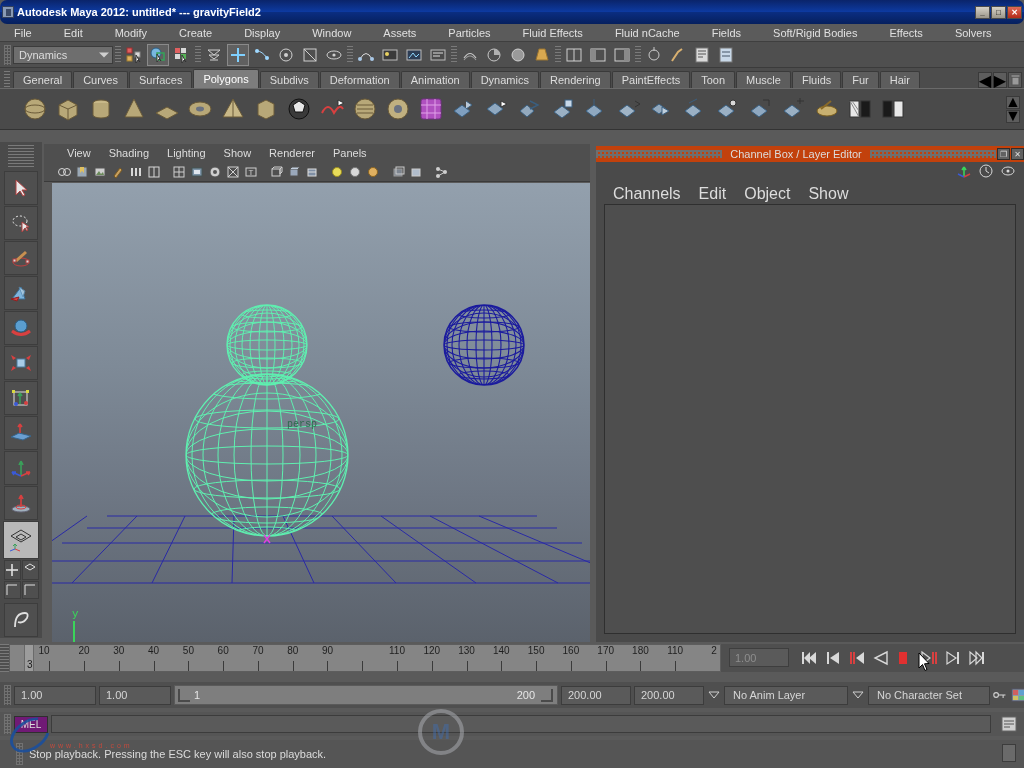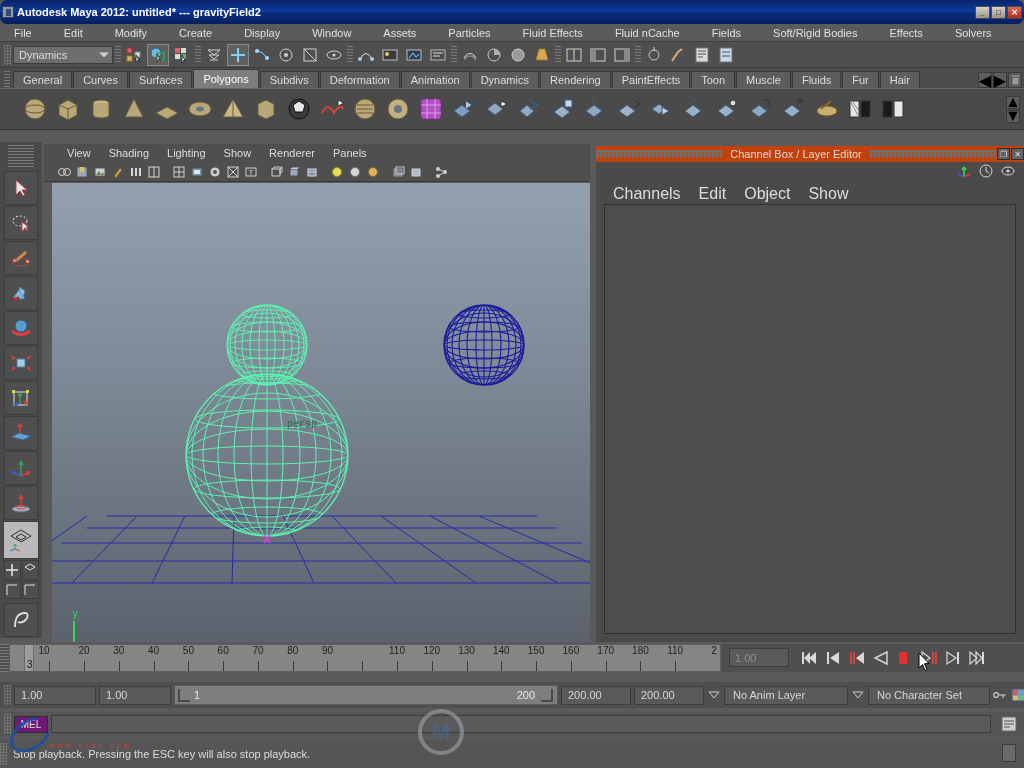--- a/index.html
+++ b/index.html
@@ -197,21 +197,21 @@
     display:flex;align-items:center;padding-left:4px;gap:3px;
   }
   .mel-tag{ width:34px;height:17px;background:#701a75;border:1px solid #2f2f2f;color:#ddd;
     font-size:10px;display:flex;align-items:center;justify-content:center;flex:none;}
   .cmd-input{ flex:1;height:18px;background:#5a5a5a;border:1px solid #3c3c3c;margin-right:6px;}
   .cmd-icon{ width:18px;height:18px;flex:none;margin-right:6px;}
 
   
   .help-row{
     position:absolute;left:0;top:740px;width:1024px;height:28px;background:#555;
-    display:flex;align-items:center;padding-left:0;
+    display:flex;align-items:center;padding-left:16px;
   }
   .help-text{ color:#dcdcdc;font-size:11px; }
   .helpfield{ position:absolute;right:8px;top:4px;width:14px;height:18px;background:#6a6a6a;
     border:1px solid #3c3c3c;}
 
   
   .wm-hx{
     position:absolute;left:8px;top:714px;width:200px;height:40px;pointer-events:none;
     display:flex;align-items:center;
   }

